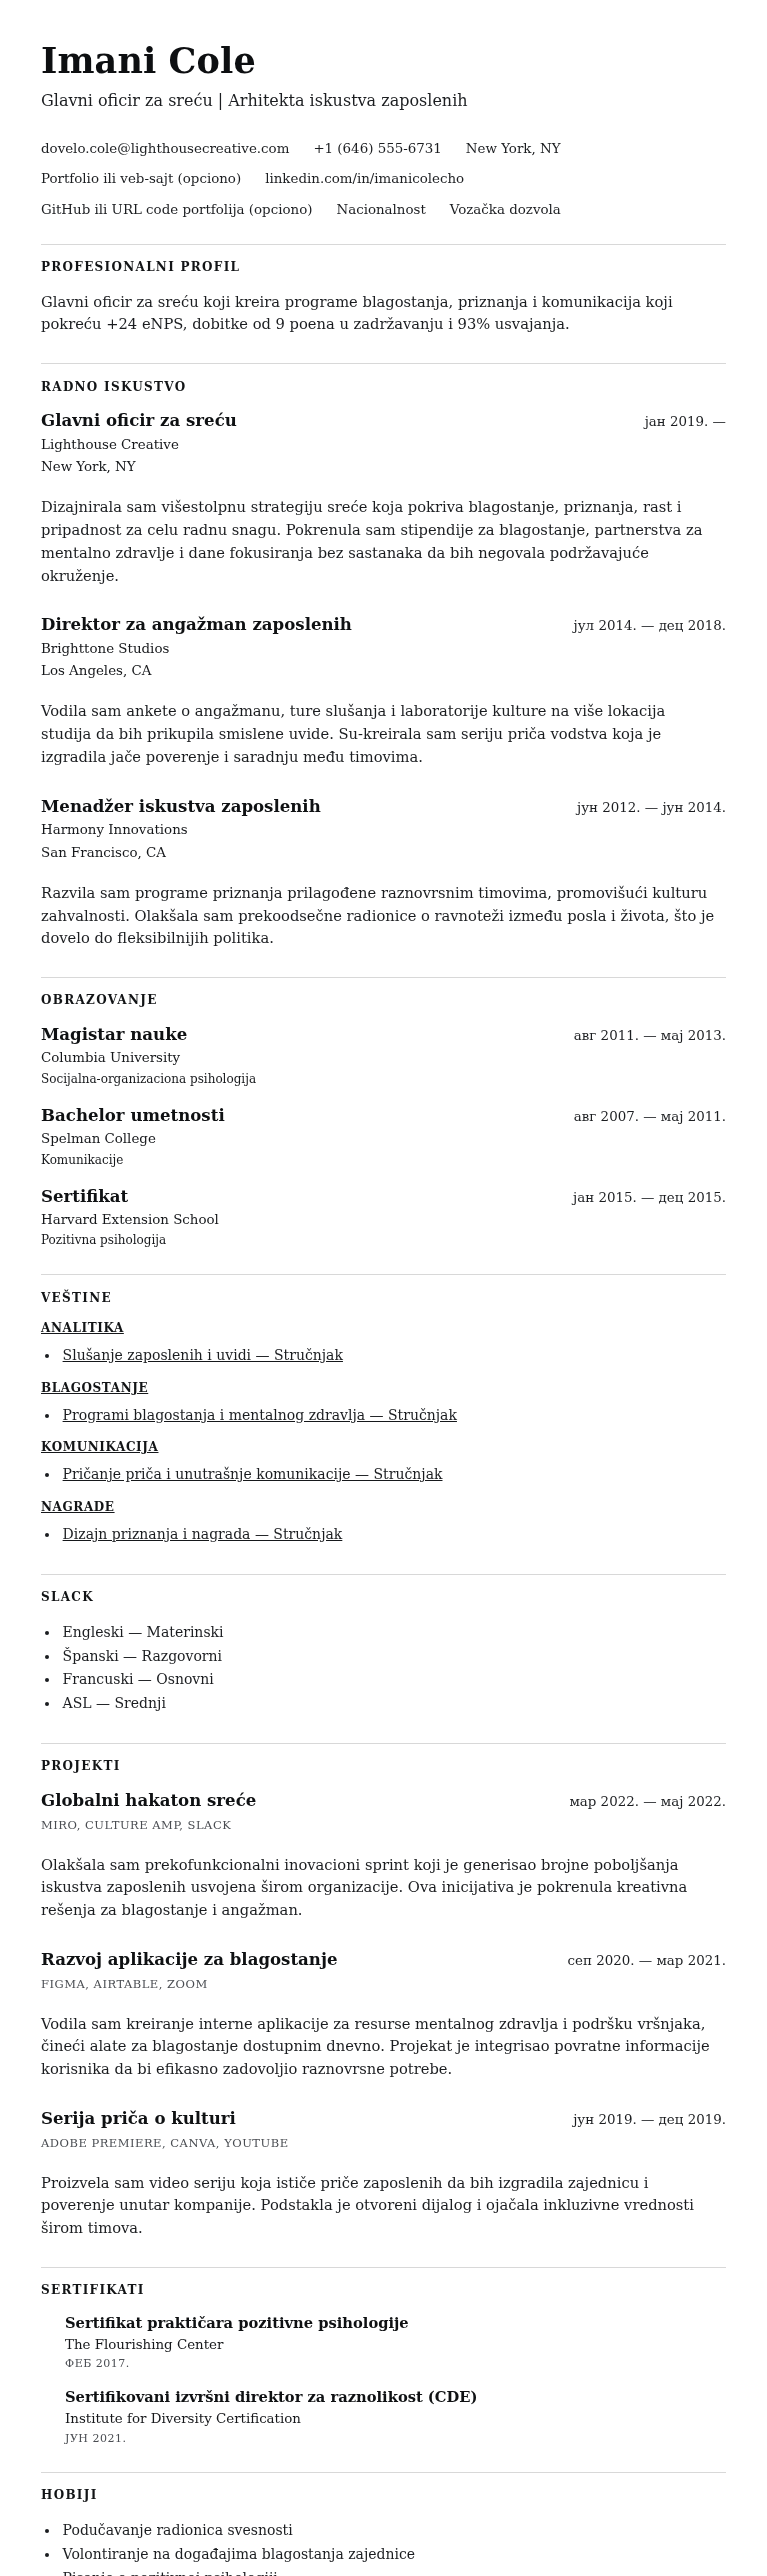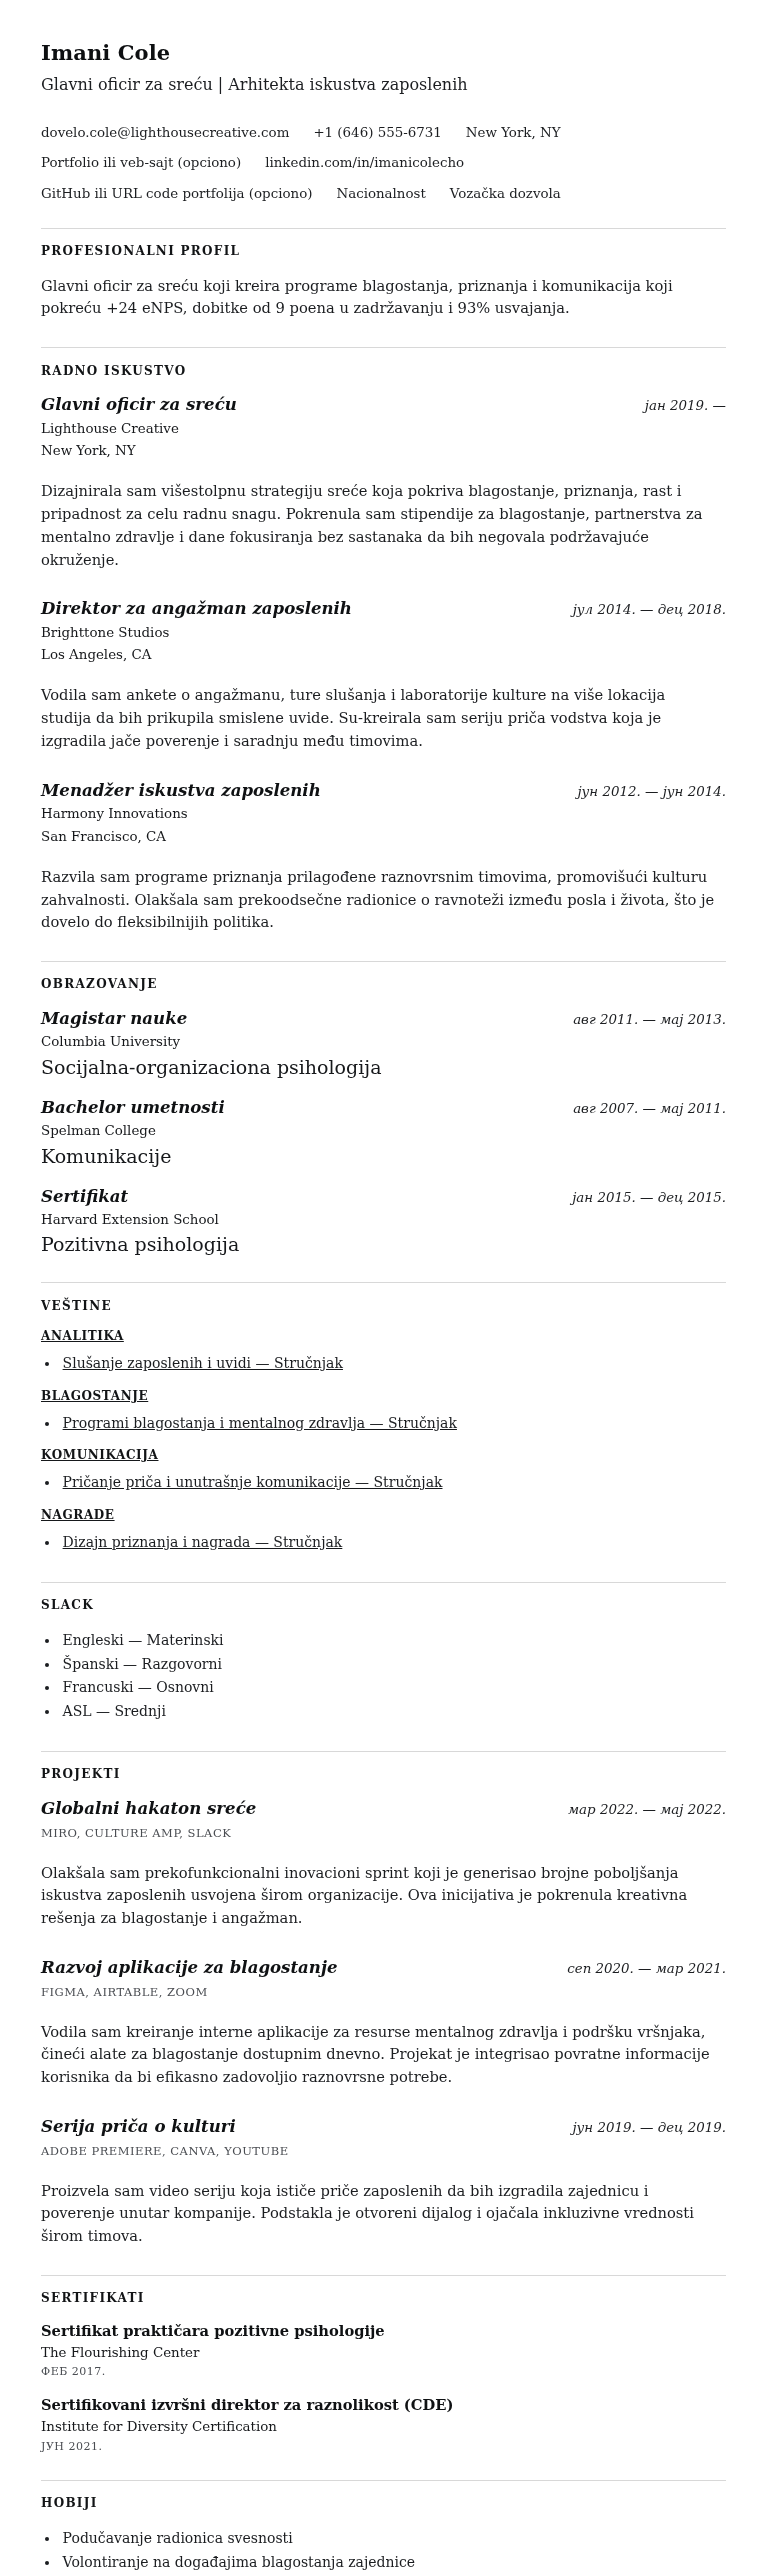--- a/index.html
+++ b/index.html
@@ -6,21 +6,21 @@
   html, body { margin: 0; padding: 0; background: #ffffff; }
   body {
     width: 767px;
     min-height: 2576px;
     font-family: "DejaVu Serif", "Liberation Serif", serif;
     color: #16181b;
   }
   .page { padding: 40px 41px 45px; }
 
   .candidate-name {
-    font-size: 21px;
+    font-size: 35px;
     font-weight: 700;
     margin: 0 0 10.2px;
     letter-spacing: 0.1px;
     color: #0d0f11;
   }
   .subtitle { font-size: 16px; margin: 0 0 31px; color: #1c1e21; }
 
   .contact-row {
     display: flex;
     flex-wrap: wrap;
@@ -43,27 +43,26 @@
     color: #121416;
   }
 
   .entry { margin-bottom: 27px; }
   .entry:last-child { margin-bottom: 0; margin-top: 26px; }
   .entry-head {
     display: flex;
     justify-content: space-between;
     align-items: baseline;
     gap: 21px;
-    font-style: italic;
   }
   .entry-title { font-size: 16.6px; font-weight: 700; margin: 0; color: #0f1113; }
   .dates { font-size: 13.4px; color: #1c1e21; white-space: nowrap; flex: 0 0 auto; }
   .org   { font-size: 13.4px; margin: 6.4px 0 0; }
   .loc   { font-size: 13.4px; margin: 7.7px 0 0; }
-  .field { font-size: 19px; margin: 6.4px 0 0; }
+  .field { font-size: 12px; margin: 6.4px 0 0; }
   .desc  { font-size: 14.7px; line-height: 1.55; margin: 22px 0 0; color: #1b1d20; max-width: 678px; }
 
   .edu-entry { margin-bottom: 19px; }
   .edu-entry:last-child { margin-bottom: 0; }
 
   .skill-category { margin-bottom: 12.8px; text-decoration: underline; }
   .skill-category-name {
     font-size: 12px;
     font-weight: 700;
     letter-spacing: 0.6px;
@@ -80,21 +79,21 @@
   }
   ul.bullet-list li { padding-left: 2.6px; }
 
   .tools {
     font-size: 11.5px;
     letter-spacing: 0.5px;
     color: #4a4d52;
     margin: 7.7px 0 0;
   }
 
-  .cert-entry { margin-bottom: 18px; }
+  .cert-entry { margin-bottom: 18px; margin-left: 24px; }
   .cert-entry:last-child { margin-bottom: 0; }
   .cert-title { font-size: 14.7px; font-weight: 700; margin: 0; color: #0f1113; }
   .cert-org { font-size: 13.4px; margin: 5.8px 0 0; }
   .cert-date {
     font-size: 11px;
     letter-spacing: 0.5px;
     color: #4a4d52;
     margin: 5.8px 0 0;
   }
 </style>

